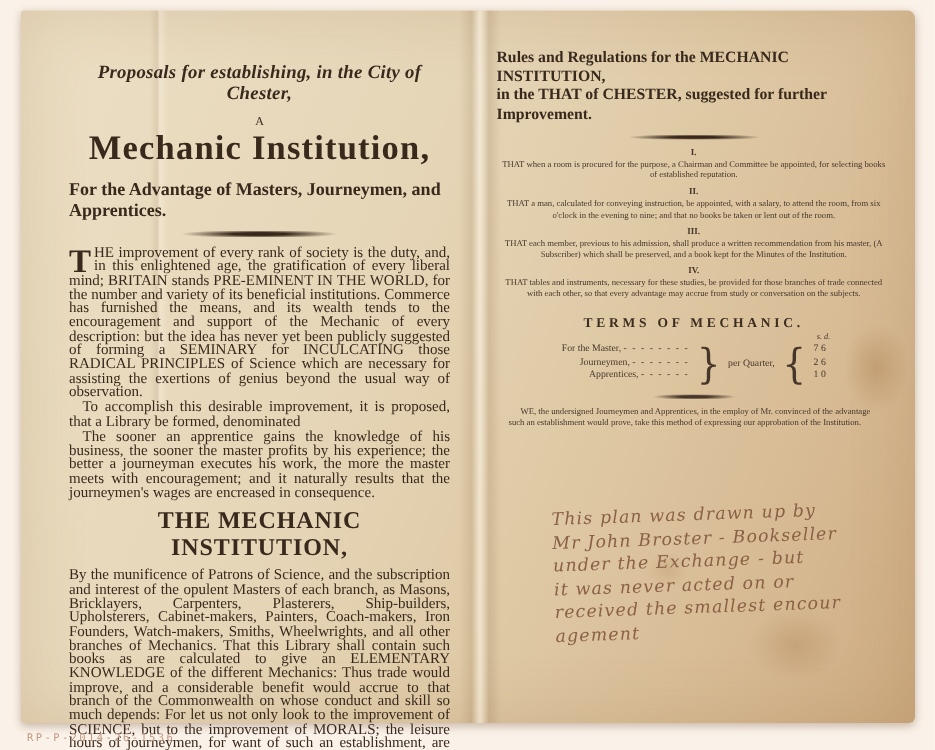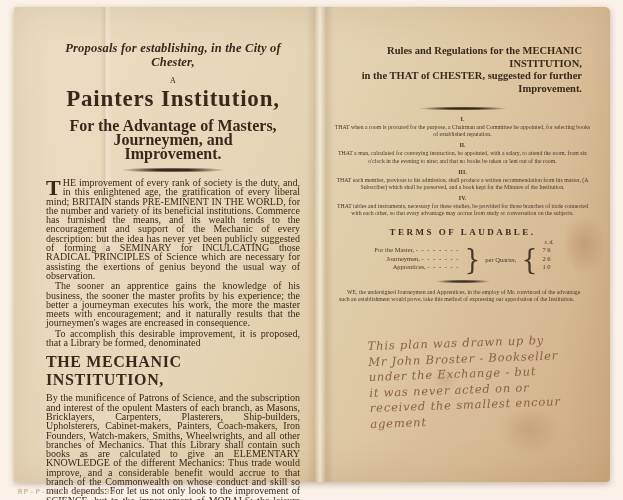--- a/index.html
+++ b/index.html
@@ -28,32 +28,32 @@
   .stain.s3{right:150px;bottom:90px;width:30px;height:24px;background:radial-gradient(ellipse at center,rgba(140,88,42,.14),rgba(140,88,42,0) 70%);}
 
   .page{position:absolute;top:0;height:100%;box-sizing:border-box;color:#39291c;}
   .page.left{left:0;width:301px;padding:34px 15px 0 32px;}
   .page.right{left:301px;width:295px;padding:26px 16px 0 16px;}
 
   
   .kicker{font-style:italic;font-weight:bold;font-size:12.5px;line-height:14px;text-align:center;letter-spacing:.2px;margin:0;}
   .article{text-align:center;font-size:8px;margin:7px 0 1px;}
   .title{font-size:23px;font-weight:bold;text-align:center;letter-spacing:.8px;margin:1px 0 7px;}
-  .subtitle{font-size:16px;font-weight:bold;text-align:center;line-height:14px;margin:0;}
+  .subtitle{font-size:12px;font-weight:bold;text-align:left;line-height:14px;margin:0;}
   .rule{margin:7px auto 6px;}
   .rule-wide{width:132px;height:4px;background:radial-gradient(ellipse 55% 95% at center,#39291c 25%,rgba(57,41,28,0) 72%);}
   .rule-mid{width:112px;height:3px;background:radial-gradient(ellipse 55% 95% at center,#39291c 25%,rgba(57,41,28,0) 72%);}
   .rule-sm{width:70px;height:3px;background:radial-gradient(ellipse 55% 95% at center,#46362a 25%,rgba(57,41,28,0) 72%);margin:6px auto 4px;}
   .body{font-size:10px;line-height:9.3px;text-align:justify;margin:0 0 1px;}
   .indent{text-indent:9px;}
   .dropcap::first-letter{font-size:22px;line-height:17px;float:left;padding:1px 2px 0 0;font-weight:bold;}
-  .heading2{font-size:16px;font-weight:bold;letter-spacing:.6px;margin:6px 0 4px;}
+  .heading2{font-size:16px;font-weight:bold;text-align:center;letter-spacing:.6px;margin:6px 0 4px;}
 
   
-  .rules-title{font-size:10.5px;font-weight:bold;text-align:right;line-height:12.5px;margin:12px;}
+  .rules-title{font-size:10.5px;font-weight:bold;text-align:left;line-height:12.5px;margin:0;}
   .section-num{font-size:6px;font-weight:bold;text-align:center;margin:4px 0 2px;color:#46362a;}
   .section-text{font-size:5.8px;line-height:7.2px;text-align:center;margin:0 2px;color:#46362a;}
   .terms-heading{font-size:9px;font-weight:bold;letter-spacing:2.5px;text-align:center;margin:9px 0 8px;color:#3d2d20;}
   .terms{display:flex;justify-content:center;align-items:center;gap:5px;color:#46362a;}
   .t-labels{text-align:right;font-size:6.5px;line-height:8.5px;}
   .t-row .leader{letter-spacing:1px;}
   .brace{font-size:25px;font-family:"DejaVu Serif", serif;transform:scaleY(1.1);color:#46362a;}
   .perq{font-size:6.5px;}
   .t-amounts{position:relative;font-size:6.5px;line-height:8.5px;text-align:left;}
   .t-amounts .sd{position:absolute;top:-8px;right:-3px;font-style:italic;font-size:5.5px;}
@@ -79,27 +79,27 @@
 <div class="scan">
   <div class="sheet">
     <div class="crease"></div>
     <div class="stain s1"></div>
     <div class="stain s2"></div>
     <div class="stain s3"></div>
 
     <section class="page left">
       <p class="kicker">Proposals for establishing, in the City of Chester,</p>
       <p class="article">A</p>
-      <h1 class="title">Painters Institution,</h1>
+      <h1 class="title">Mechanic Institution,</h1>
       <p class="subtitle">For the Advantage of Masters, Journeymen, and</p>
-      <p class="subtitle">Improvement.</p>
+      <p class="subtitle">Apprentices.</p>
       <div class="rule rule-wide"></div>
       <p class="body dropcap">THE improvement of every rank of society is the duty, and, in this enlightened age, the gratification of every liberal mind; BRITAIN stands PRE-EMINENT IN THE WORLD, for the number and variety of its beneficial institutions. Commerce has furnished the means, and its wealth tends to the encouragement and support of the Mechanic of every description: but the idea has never yet been publicly suggested of forming a SEMINARY for INCULCATING those RADICAL PRINCIPLES of Science which are necessary for assisting the exertions of genius beyond the usual way of observation.</p>
+      <p class="body indent">To accomplish this desirable improvement, it is proposed, that a Library be formed, denominated</p>
       <p class="body indent">The sooner an apprentice gains the knowledge of his business, the sooner the master profits by his experience; the better a journeyman executes his work, the more the master meets with encouragement; and it naturally results that the journeymen's wages are encreased in consequence.</p>
-      <p class="body indent">To accomplish this desirable improvement, it is proposed, that a Library be formed, denominated</p>
       <h2 class="heading2">THE MECHANIC INSTITUTION,</h2>
       <p class="body">By the munificence of Patrons of Science, and the subscription and interest of the opulent Masters of each branch, as Masons, Bricklayers, Carpenters, Plasterers, Ship-builders, Upholsterers, Cabinet-makers, Painters, Coach-makers, Iron Founders, Watch-makers, Smiths, Wheelwrights, and all other branches of Mechanics. That this Library shall contain such books as are calculated to give an ELEMENTARY KNOWLEDGE of the different Mechanics: Thus trade would improve, and a considerable benefit would accrue to that branch of the Commonwealth on whose conduct and skill so much depends: For let us not only look to the improvement of SCIENCE, but to the improvement of MORALS; the leisure hours of journeymen, for want of such an establishment, are passed in public-houses; those of apprentices in the rows and streets; whereas if this Library was open to receive them, from six to nine each evening, the well-disposed would seek, with LAUDABLE AVIDITY, for that KNOWLEDGE which would prove an ESSENTIAL SERVICE to THEMSELVES, and an ADVANTAGE and IMPROVEMENT to the COUNTRY in general.</p>
 
     </section>
 
     <div class="fold"></div>
 
     <section class="page right">
       <h2 class="rules-title">
         <span>Rules and Regulations for the MECHANIC INSTITUTION,</span><br>
@@ -109,21 +109,21 @@
 
       <p class="section-num">I.</p>
       <p class="section-text">THAT when a room is procured for the purpose, a Chairman and Committee be appointed, for selecting books of established reputation.</p>
       <p class="section-num">II.</p>
       <p class="section-text">THAT a man, calculated for conveying instruction, be appointed, with a salary, to attend the room, from six o'clock in the evening to nine; and that no books be taken or lent out of the room.</p>
       <p class="section-num">III.</p>
       <p class="section-text">THAT each member, previous to his admission, shall produce a written recommendation from his master, (A Subscriber) which shall be preserved, and a book kept for the Minutes of the Institution.</p>
       <p class="section-num">IV.</p>
       <p class="section-text">THAT tables and instruments, necessary for these studies, be provided for those branches of trade connected with each other, so that every advantage may accrue from study or conversation on the subjects.</p>
 
-      <h3 class="terms-heading">TERMS OF LAUDABLE.</h3>
+      <h3 class="terms-heading">TERMS OF MECHANIC.</h3>
 
       <div class="terms">
         <div class="t-labels">
           <div class="t-row">
             <span>For the Master,</span>
             <span class="leader">- - - - - - - -</span>
           </div>
           <div class="t-row">
             <span>Journeymen,</span>
             <span class="leader">- - - - - - -</span>

